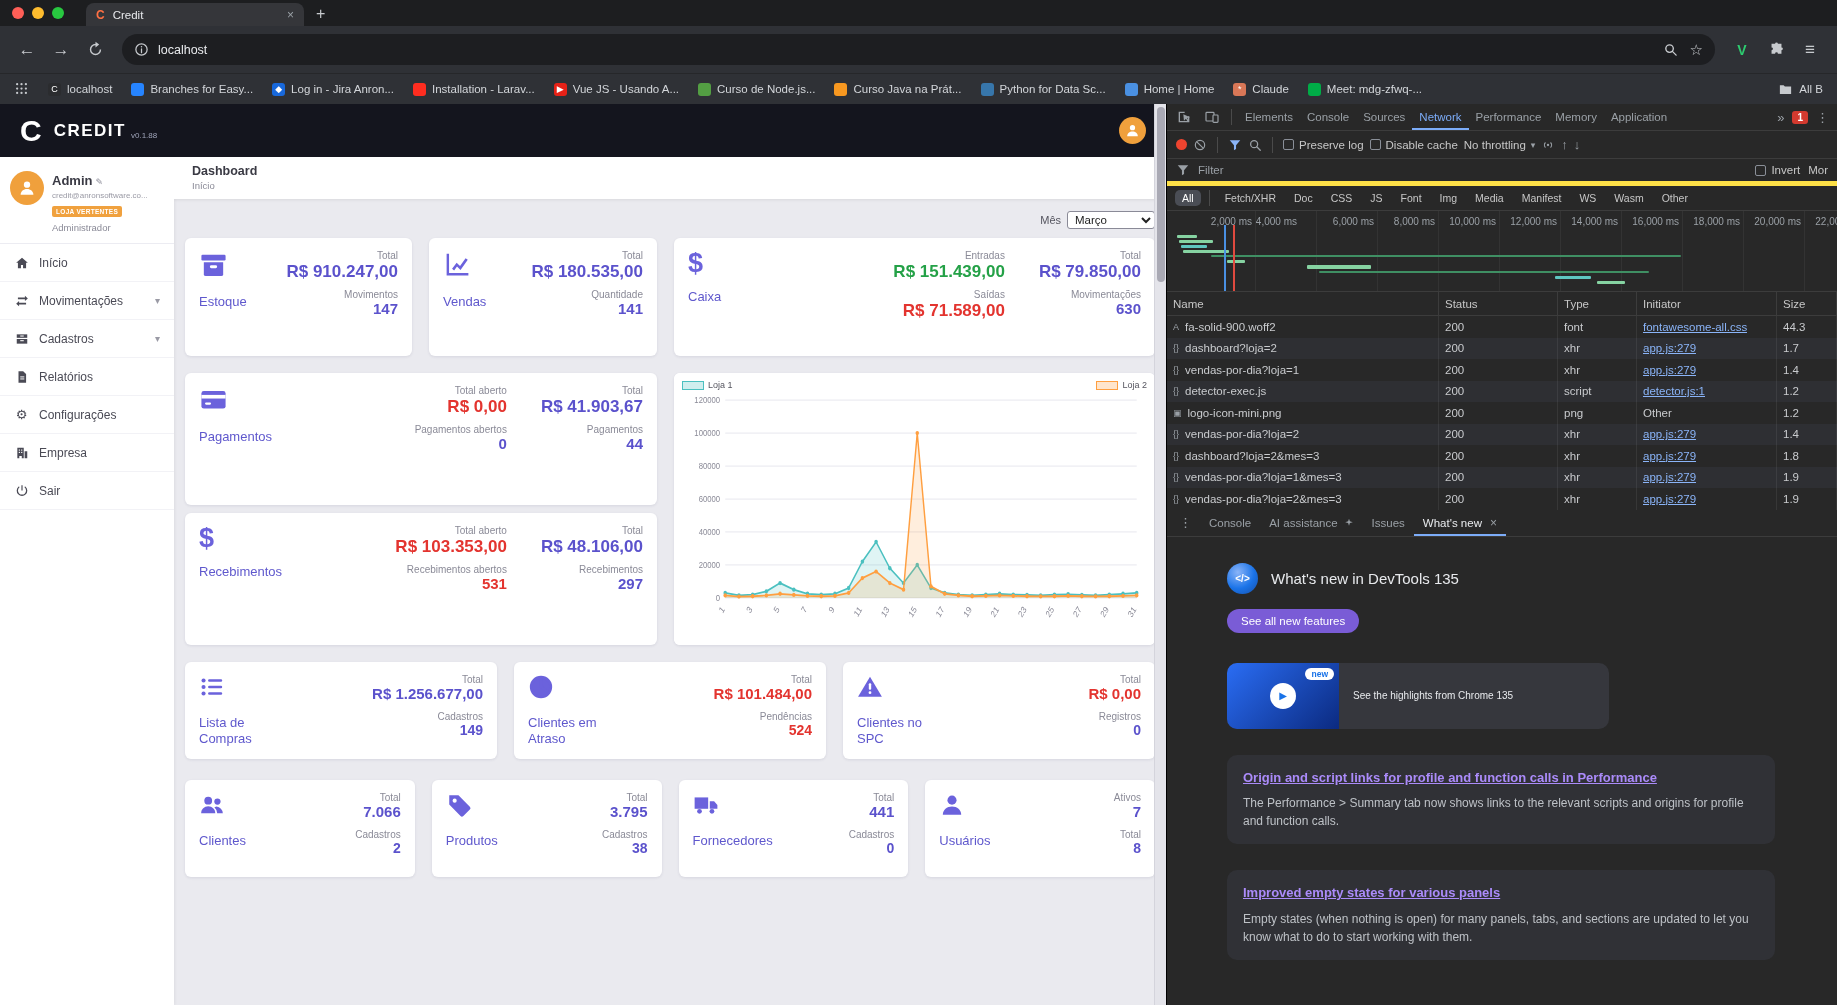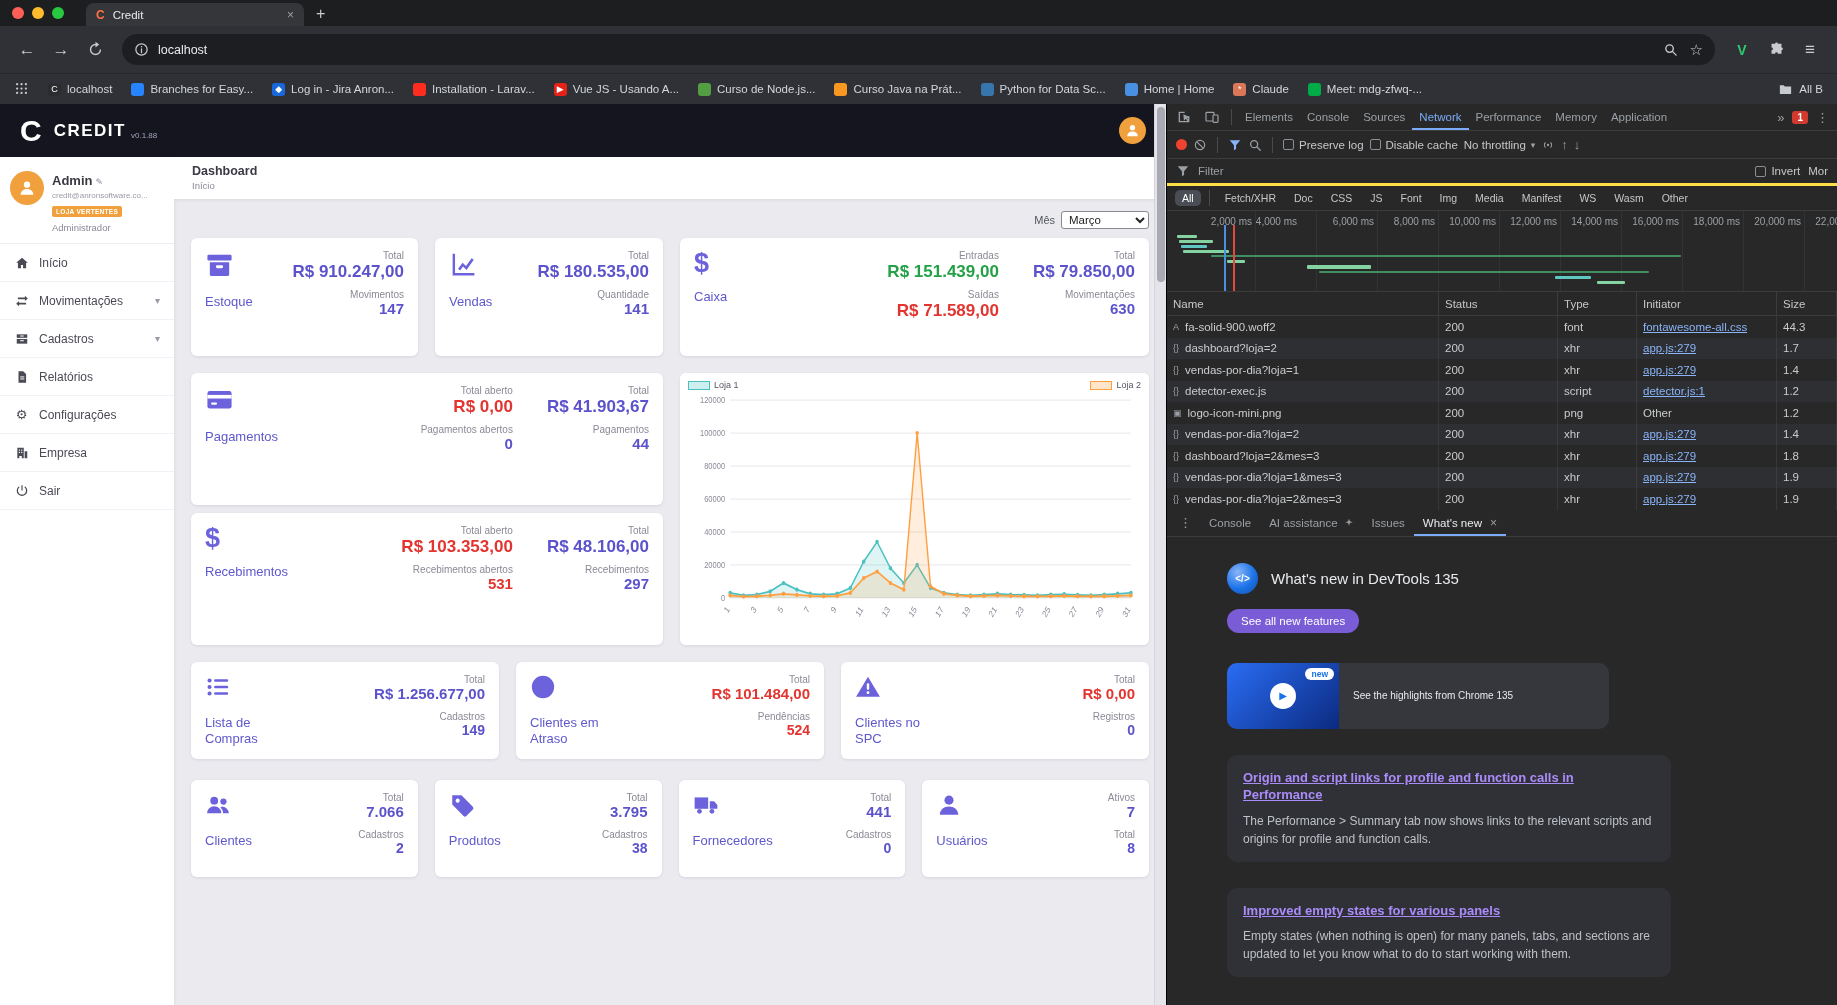--- a/index.html
+++ b/index.html
@@ -57,21 +57,21 @@
 .mi-icon{width:15px;display:flex;justify-content:center;color:#4a4a55}
 .mi-icon svg{width:14px;height:14px;fill:currentColor}
 .gchar{font-size:13px;line-height:1}
 .chev{margin-left:auto;color:#9a9aa5;font-size:10px}
 
 
 .content{flex:1;display:flex;flex-direction:column;min-width:0;overflow:hidden}
 .page-head{background:#fff;padding:7px 18px 8px;box-shadow:0 1px 3px rgba(0,0,0,.08);flex:none}
 .page-title{font-size:12.5px;font-weight:bold;color:#3a3a44}
 .page-sub{font-size:9.5px;color:#8a8a97;margin-top:2px}
-.content-scroll{flex:1;padding:12px 17px 0;overflow:hidden}
+.content-scroll{flex:1;padding:12px 11px 0;overflow:hidden}
 .mes-row{display:flex;justify-content:flex-end;align-items:center;gap:6px;margin-bottom:9px}
 .mes-label{font-size:11px;color:#55555f}
 .mes-select{font-size:11.5px;padding:1px 3px;border:1px solid #8a8a97;border-radius:3px;background:#fff;color:#222;width:88px}
 .grid1{display:grid;grid-template-columns:227px 228px 1fr;gap:17px;margin-bottom:17px}
 .grid2{display:grid;grid-template-columns:472px 1fr;gap:17px;margin-bottom:17px}
 .left-stack{display:flex;flex-direction:column;gap:8px}
 .grid3{display:grid;grid-template-columns:repeat(3,1fr);gap:17px;margin-bottom:21px}
 .grid4{display:grid;grid-template-columns:repeat(4,1fr);gap:17px}
 .card{background:#fff;border-radius:6px;box-shadow:0 1px 3px rgba(40,40,90,.1);padding:12px 14px;display:flex}
 .grid1 .card{height:118px}
@@ -115,21 +115,21 @@
 .more-tabs{color:#9aa0a6;font-size:13px}
 .err-badge{background:#d33a2f;color:#fff;border-radius:3px;font-size:10px;padding:1px 5px;font-weight:bold}
 .kebab{color:#9aa0a6;font-size:13px}
 .dt-toolbar{height:28px;display:flex;align-items:center;gap:6px;padding:0 9px;border-bottom:1px solid #3c3c3c;flex:none}
 .rec-dot{width:11px;height:11px;border-radius:50%;background:#ee442f;flex:none}
 .tb-ico svg{width:14px;height:14px;display:block}
 .chk{width:11px;height:11px;border:1.4px solid #8a8f98;border-radius:2px;flex:none}
 .tb-item{display:flex;align-items:center;gap:5px;white-space:nowrap}
 .caret{font-size:9px;color:#9aa0a6}
 .arrow-ico{color:#9aa0a6;font-size:13px;line-height:1}
-.dt-filter{height:27px;display:flex;align-items:center;gap:8px;padding:0 9px;border-bottom:3px solid #fde047;flex:none}
+.dt-filter{height:27px;display:flex;align-items:center;gap:8px;padding:0 9px;border-bottom:5px solid #fde047;flex:none}
 .filter-text{color:#9aa0a6;flex:1}
 .dt-pills{height:25px;display:flex;align-items:center;gap:4px;padding:0 8px;border-bottom:1px solid #3c3c3c;flex:none;overflow:hidden}
 .pill{padding:2px 7px;border-radius:5px;font-size:10.5px;color:#c7c7c7;white-space:nowrap}
 .pill.active{background:#4a4d55;color:#fff}
 .dt-timeline{height:81px;position:relative;border-bottom:1px solid #3c3c3c;flex:none;overflow:hidden}
 .tl-label{position:absolute;top:5px;transform:translateX(-100%);font-size:10px;color:#9aa0a6;white-space:nowrap}
 .tl-grid{position:absolute;top:0;bottom:0;width:1px;background:#333}
 .wf-bar{position:absolute;border-radius:1px}
 .wf-guide{position:absolute;top:14px;bottom:0;width:1.5px}
 .dt-thead{display:flex;height:24px;border-bottom:1px solid #3c3c3c;align-items:stretch;flex:none}
@@ -154,21 +154,21 @@
 .whatsnew{flex:1;overflow:hidden;padding:26px 28px 0 104px;position:relative}
 .wn-head{display:flex;align-items:center;gap:13px;margin-left:-44px}
 .wn-logo{width:31px;height:31px;border-radius:50%;background:radial-gradient(circle at 35% 30%,#8ab4f8,#1a73e8 55%,#174ea6);display:flex;align-items:center;justify-content:center;color:#fff;font-size:10px;font-weight:bold;flex:none}
 .wn-title{font-size:15px;color:#e8eaed}
 .wn-cta{display:inline-block;margin-top:15px;margin-left:-44px;background:#7a5cd6;color:#fff;font-size:11.5px;padding:6px 14px;border-radius:15px;border:none}
 .wn-highlight{margin-top:30px;margin-left:-44px;width:382px;height:66px;background:#36373d;border-radius:10px;display:flex;overflow:hidden;align-items:center}
 .wn-thumb{width:112px;height:100%;flex:none;background:linear-gradient(135deg,#2a6df4,#0b2a80);position:relative;display:flex;align-items:center;justify-content:center}
 .wn-play{width:26px;height:26px;border-radius:50%;background:#fff;display:flex;align-items:center;justify-content:center;color:#1a73e8;font-size:10px}
 .wn-new{position:absolute;top:5px;right:5px;background:#fff;color:#1a73e8;font-size:8.5px;font-weight:bold;padding:1px 6px;border-radius:8px}
 .wn-hl-text{padding:0 14px;font-size:10px;color:#e8eaed}
-.wn-card{margin-top:26px;margin-left:-44px;width:444px;background:#303136;border-radius:10px;padding:14px 16px}
+.wn-card{margin-top:26px;margin-left:-44px;width:548px;background:#303136;border-radius:10px;padding:14px 16px}
 .wn-link{display:block;font-size:13px;font-weight:bold;color:var(--whatsnew-link);text-decoration:underline;cursor:pointer;line-height:1.35}
 .wn-body{margin-top:8px;font-size:12px;color:#bdc1c6;line-height:1.5}
 </style>
 </head>
 <body>
 
 <div class="screen">
 
   <div class="tabstrip">
     <div class="lights">

